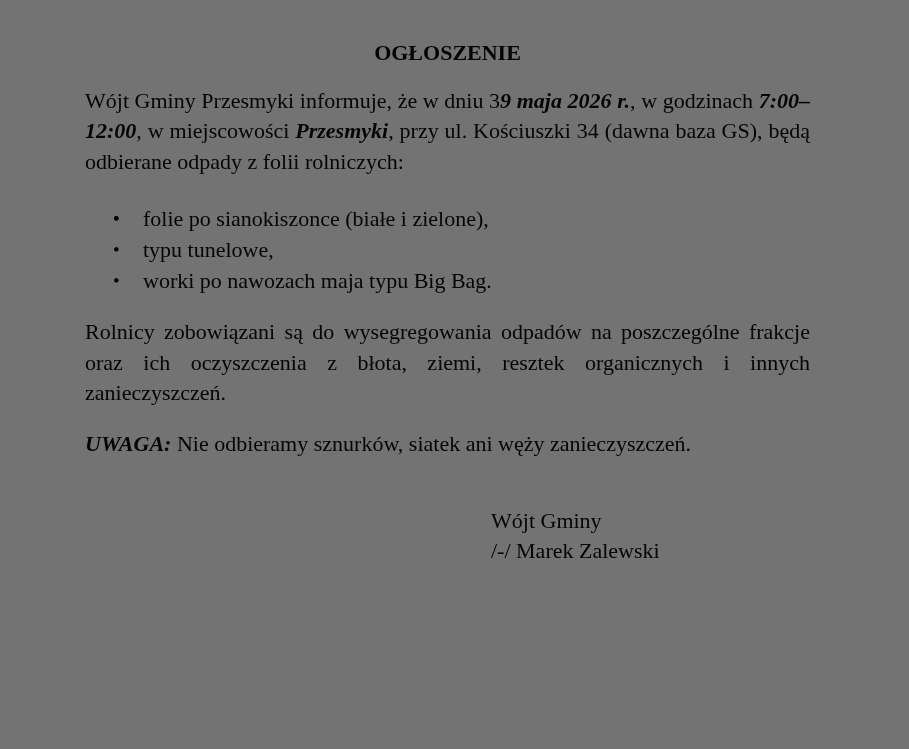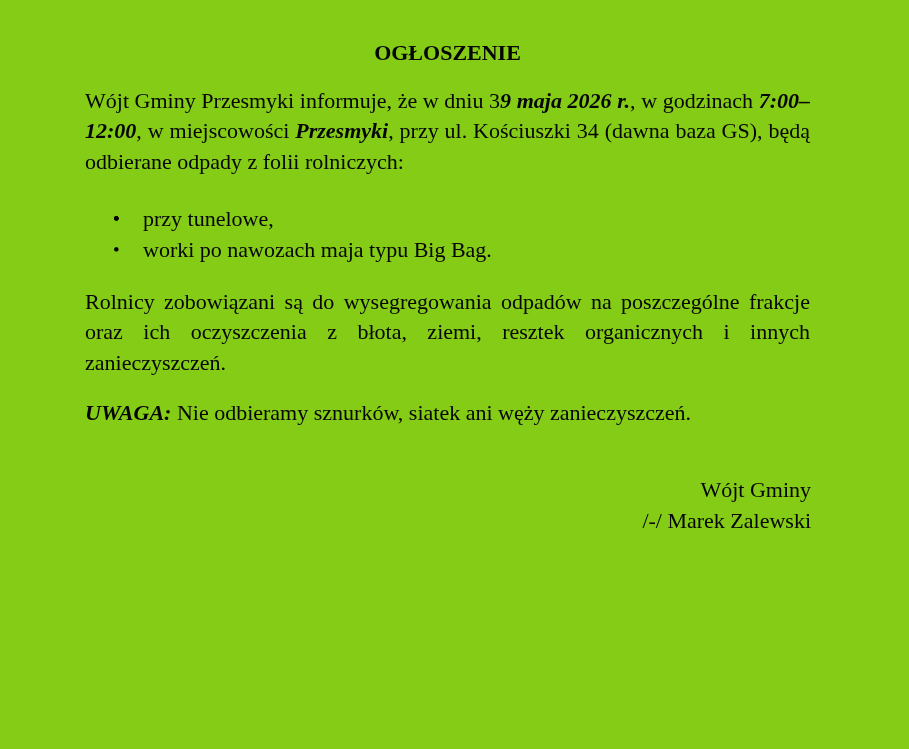--- a/index.html
+++ b/index.html
@@ -2,21 +2,21 @@
 <html><head>
 <meta charset="utf-8">
 <style>
   * { box-sizing: border-box; }
   html, body { margin: 0; padding: 0; }
   body { background: #ffffff; }
   .page {
     position: relative;
     width: 909px;
     height: 749px;
-    background: #84cc16;
+    background: #737373;
     color: #050505;
     font-family: "Liberation Serif", "DejaVu Serif", serif;
     font-size: 22px;
     line-height: 30.6px;
     overflow: hidden;
   }
   .content {
     padding: 38px 99px 0 85px; 
   }
   .doc-title {
@@ -43,45 +43,46 @@
   ul.waste-list .bullet {
     position: absolute;
     left: 28px; 
     top: 0;
     font-size: 19px;
     line-height: 30.6px;
   }
   .signature {
     width: 320px;
     margin-left: 406px; 
-    text-align: right;
+    text-align: left;
     margin-top: 46px;
   }
   .signature div { margin: 0; }
 </style>
 </head>
 <body>
 
 <div class="page">
   <div class="content">
 
     <h1 class="doc-title">OGŁOSZENIE</h1>
 
     <p class="para"><span>Wójt Gminy Przesmyki informuje, że w dniu 3</span><span class="b">9 maja 2026 r.</span><span>, w godzinach </span><span class="b">7:00–12:00</span><span>, w miejscowości </span><span class="b">Przesmyki</span><span>, przy ul. Kościuszki 34 (dawna baza GS), będą odbierane odpady z folii rolniczych:</span></p>
 
     <ul class="waste-list">
       <li>
         <span class="bullet">•</span>
       </li>
       <li>
         <span class="bullet">•</span>
+        <span>folie po sianokiszonce (białe i zielone),</span>
       </li>
       <li>
         <span class="bullet">•</span>
-        <span>przy tunelowe,</span>
+        <span>typu tunelowe,</span>
       </li>
       <li>
         <span class="bullet">•</span>
         <span>worki po nawozach maja typu Big Bag.</span>
       </li>
     </ul>
 
     <p class="para">Rolnicy zobowiązani są do wysegregowania odpadów na poszczególne frakcje oraz ich oczyszczenia z błota, ziemi, resztek organicznych i innych zanieczyszczeń.</p>
 
 

